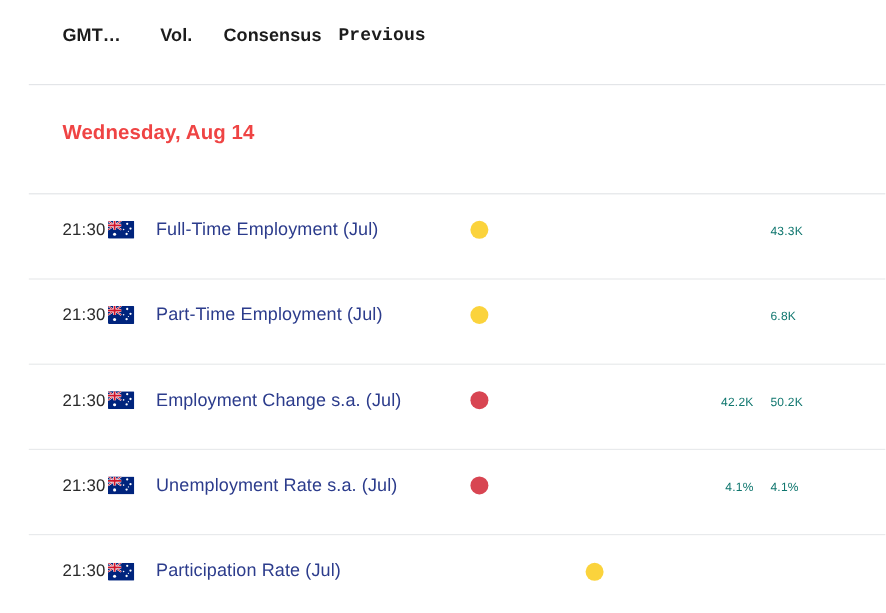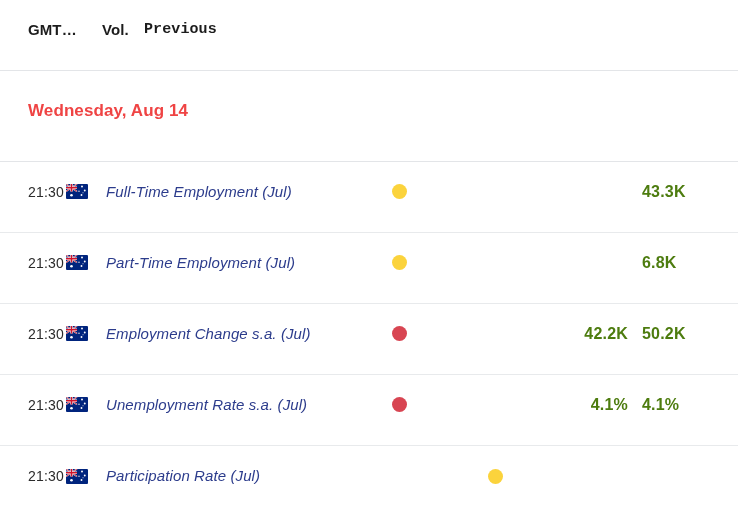--- a/index.html
+++ b/index.html
@@ -20,41 +20,42 @@
     width: 738px;
     box-sizing: border-box;
   }
 
   
   .row {
     display: flex;
     align-items: center;
     box-sizing: border-box;
     padding: 0 0 11px 28px;
+    margin-left: 24px;
   }
 
   .c-time    { width: 38px;  flex: 0 0 38px; }
   .c-flag    { width: 36px;  flex: 0 0 36px; }
   .c-event   { flex: 1 1 auto; min-width: 0; }
   .c-vol     { width: 42px;  flex: 0 0 42px; }
   .c-actual  { width: 96px;  flex: 0 0 96px; }
   .c-cons    { width: 100px; flex: 0 0 100px; }
   .c-prev    { width: 96px;  flex: 0 0 96px; }
 
   
   .header-row {
     height: 71px;
     border-bottom: 1px solid #e3e5e8;
     font-size: 15px;
     font-weight: 700;
     color: #1c1c1c;
     letter-spacing: 0.1px;
   }
   .header-row .c-event { padding-left: 4px; }
-  .header-row .c-vol   { text-align: left; }
+  .header-row .c-vol   { text-align: center; }
   .header-row .c-cons  { text-align: right; padding-right: 14px; }
   .header-row .c-prev  { text-align: left; font-family: Liberation Mono, monospace; }
 
   
   .date-row {
     height: 91px;
     border-bottom: 1px solid #e3e5e8;
   }
   .date-title {
     font-size: 17px;
@@ -76,28 +77,26 @@
     letter-spacing: 0.2px;
   }
 
   .event-link {
     font-size: 15px;
     color: #2c3c8c;
     text-decoration: none;
     white-space: nowrap;
     padding-left: 4px;
     letter-spacing: 0.1px;
-    font-style: italic;
   }
 
   .value-text {
-    font-size: 16px;
-    color: #4d7c0f;
+    font-size: 10px;
+    color: #0f766e;
     letter-spacing: 0.2px;
-    font-weight: bold;
   }
   .event-row .c-cons   { text-align: right; padding-right: 14px; }
   .event-row .c-prev   { text-align: left; }
   .event-row .c-actual { text-align: left; }
 
   
   .vol-dot {
     display: block;
     width: 15px;
     height: 15px;
@@ -118,20 +117,21 @@
 </style>
 </head>
 <body>
 
 <div class="calendar">
 
   <div class="row header-row">
     <div class="c-time">GMT…</div>
     <div class="c-flag"></div>
     <div class="c-vol">Vol.</div>
+    <div class="c-cons">Consensus</div>
     <div class="c-prev">Previous</div>
   </div>
 
   <div class="row date-row">
     <div class="date-title">Wednesday, Aug 14</div>
   </div>
 
   <div id="rows-container">
   <div class="row event-row">
     <div class="c-time">

